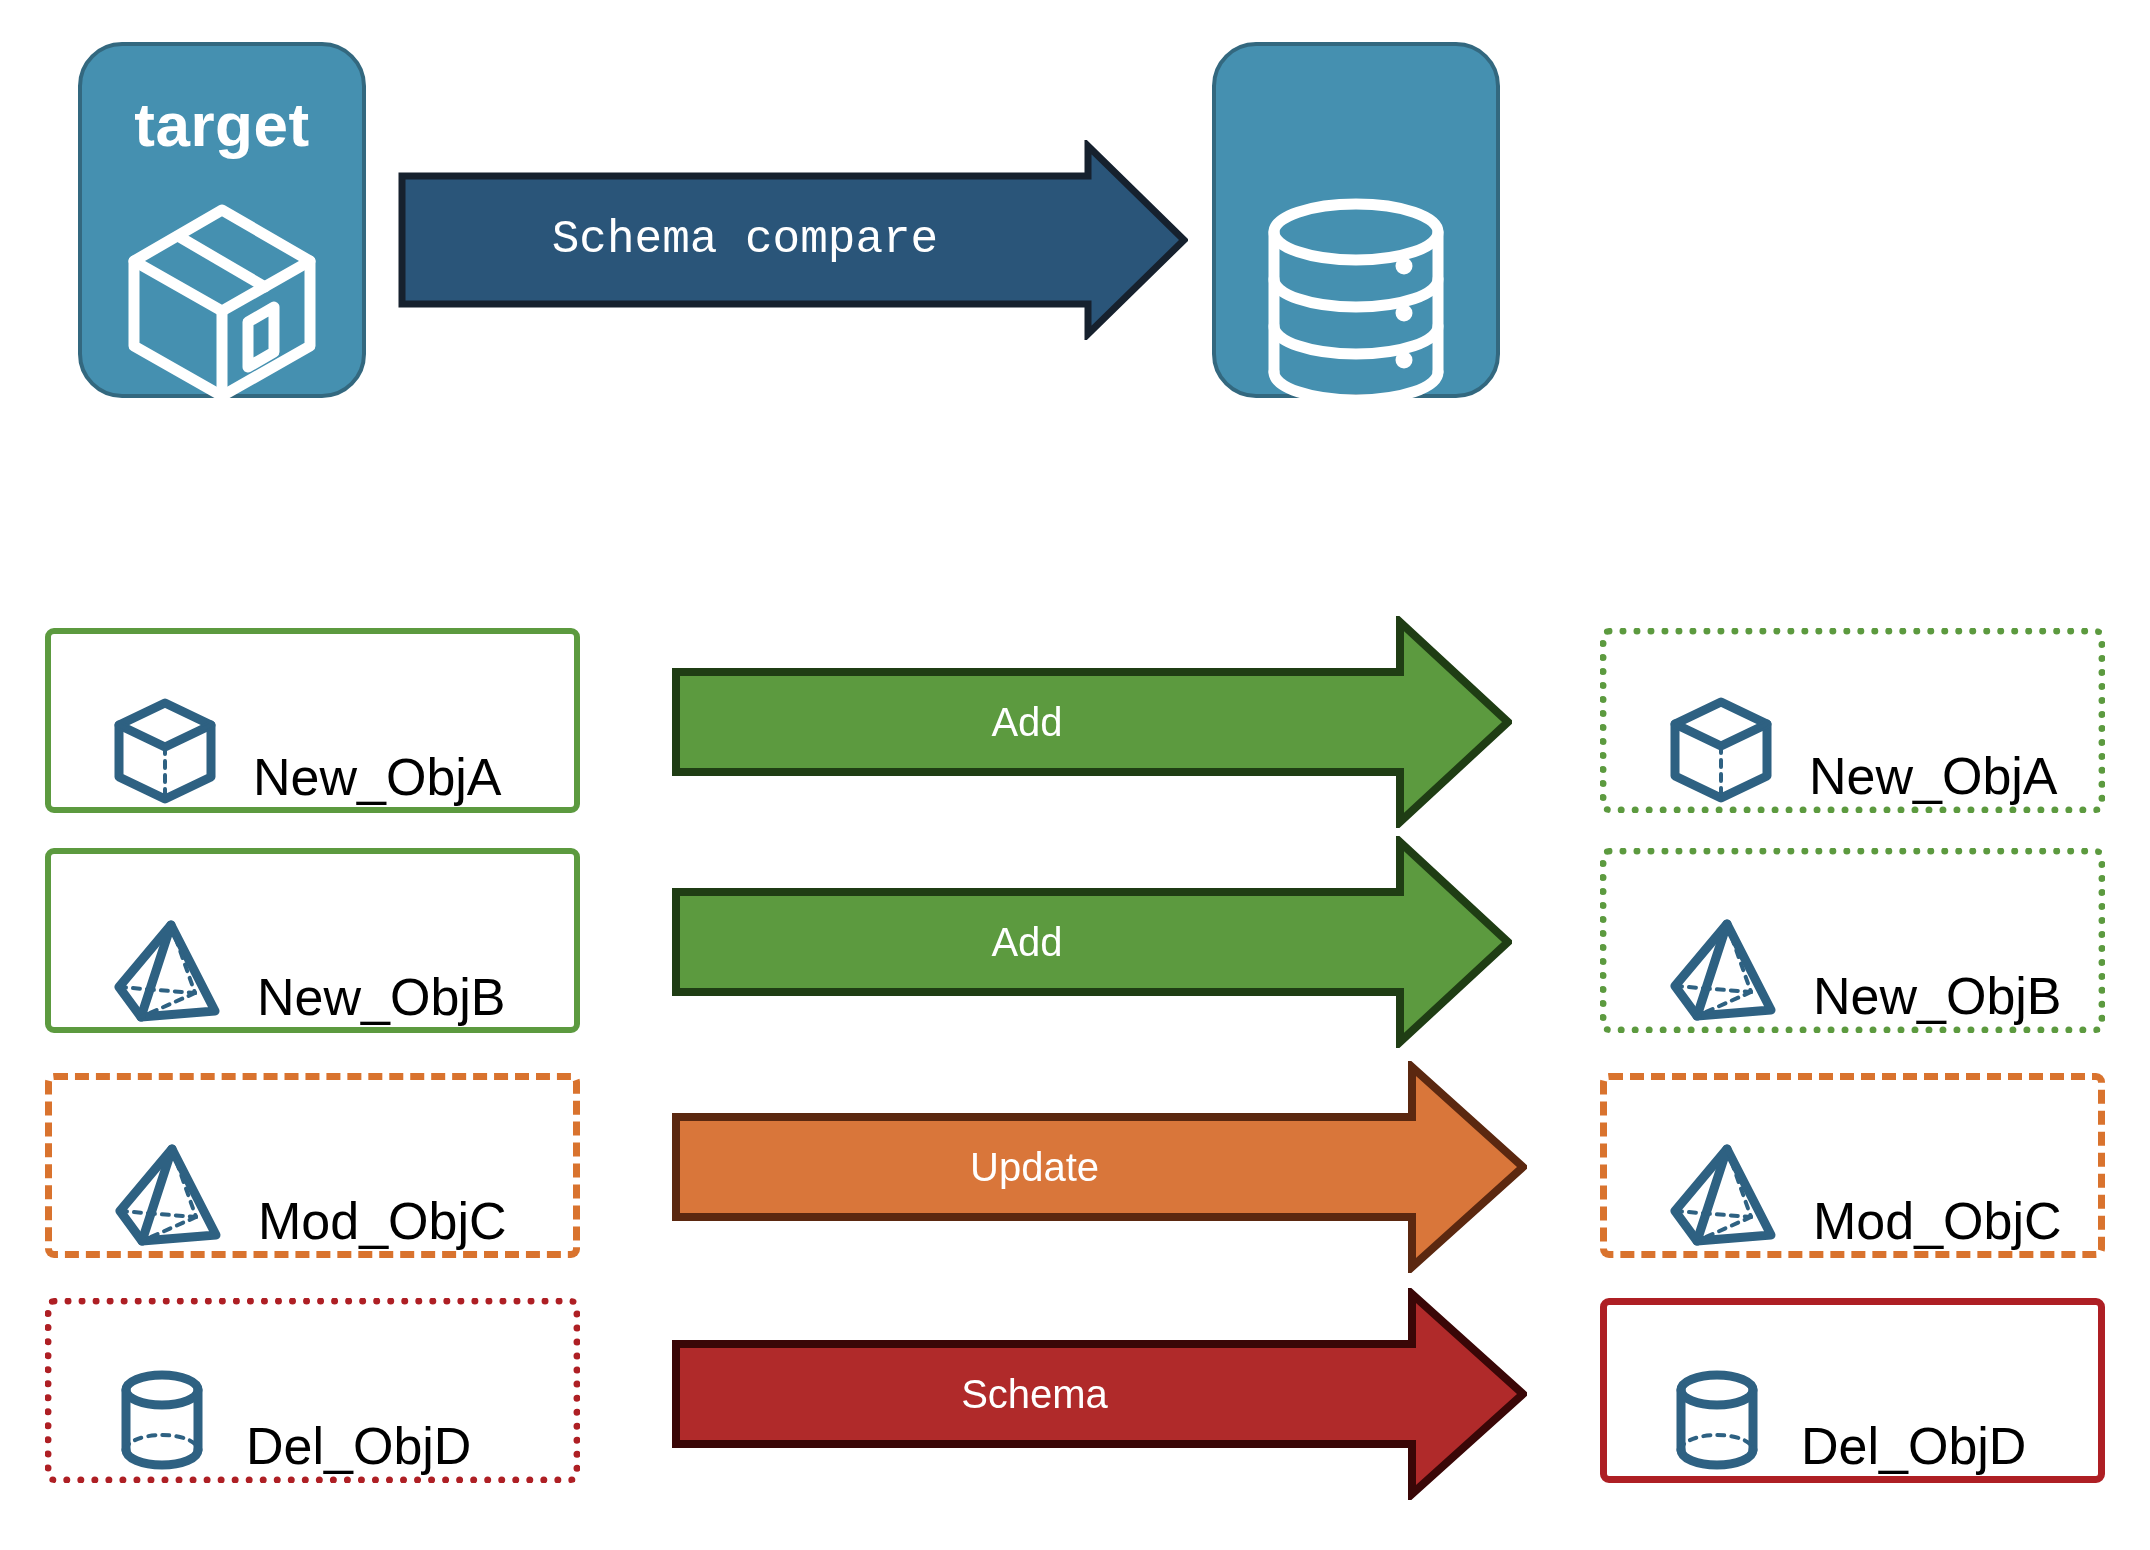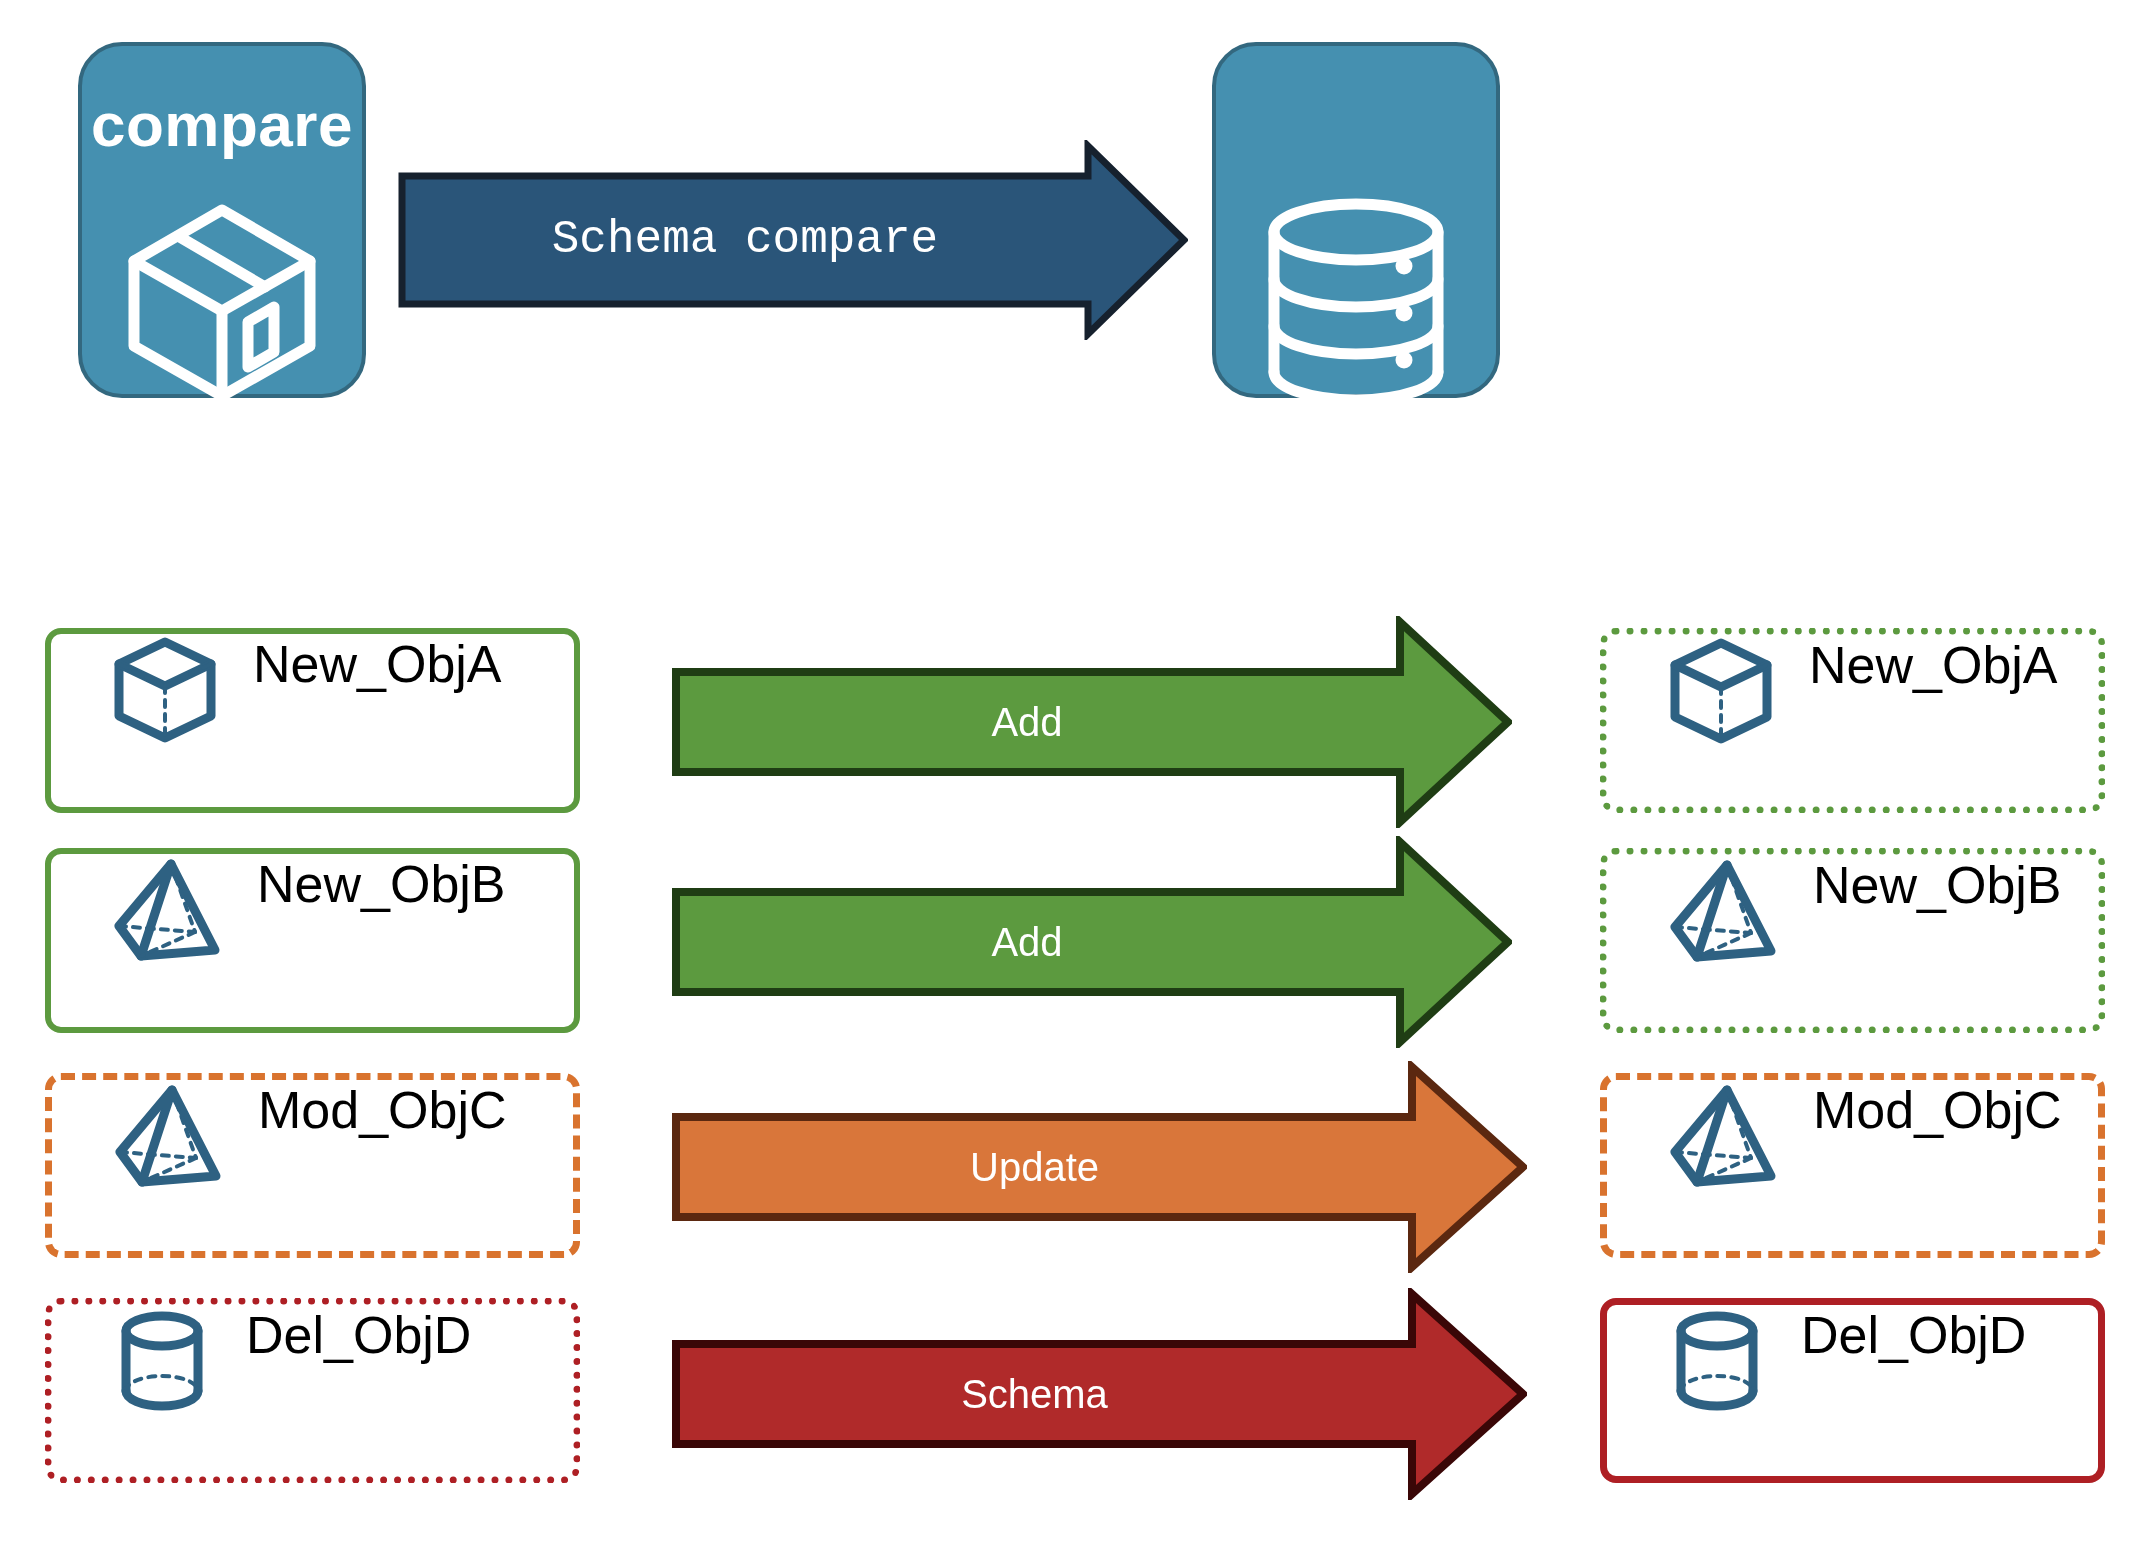--- a/index.html
+++ b/index.html
@@ -16,21 +16,21 @@
   .endpoint .ep-icon{position:absolute;left:50%;top:150px;transform:translateX(-50%);}
 
   
   .bigarrow{position:absolute;}
   .bigarrow .lbl{position:absolute;left:0;top:0;width:100%;height:100%;
             display:flex;align-items:center;justify-content:center;
             color:#ffffff;font-size:46px;padding-right:96px;box-sizing:border-box;font-family:Liberation Mono, monospace;}
 
   
   .objcard{position:absolute;box-sizing:border-box;background:#ffffff;
-           border-radius:16px;display:flex;align-items:flex-start;}
+           border-radius:9px;display:flex;align-items:flex-end;}
   .objcard .oc-icon{flex:0 0 auto;margin-left:60px;display:flex;align-items:center;}
   .objcard .oc-label{flex:0 0 auto;margin-left:34px;font-size:52px;color:#000000;
            white-space:nowrap;}
   .b-solid-green {border:6px solid #5C9A3F;}
   .b-dot-green   {border:7px dotted #5C9A3F;}
   .b-dash-orange {border:7px dashed #D9732E;}
   .b-dot-red     {border:7px dotted #AE1F24;}
   .b-solid-red   {border:7px solid #AE1F24;}
 
   
@@ -38,21 +38,21 @@
   .actarrow .lbl{position:absolute;left:0;top:0;width:100%;height:100%;
            display:flex;align-items:center;justify-content:center;
            color:#ffffff;font-size:40px;padding-right:130px;box-sizing:border-box;}
 </style>
 </head>
 <body>
 
 <div id="stage">
 
   <div class="endpoint" style="left:78px;top:42px;width:288px;height:356px;">
-    <div class="ep-title">compare</div>
+    <div class="ep-title">target</div>
     <div class="ep-icon">
       <svg width="200" height="205" viewBox="0 0 200 205">
         <g fill="none" stroke="#ffffff" stroke-width="11" stroke-linejoin="round" stroke-linecap="round">
           <path d="M100 14 L188 65 L188 150 L100 200 L12 150 L12 65 Z"></path>
           <path d="M12 65 L100 115 L188 65"></path>
           <path d="M100 115 L100 200"></path>
           <path d="M56 40 L143 91"></path>
           <path d="M126 126 L152 111 L152 156 L126 171 Z"></path>
         </g>
       </svg>

